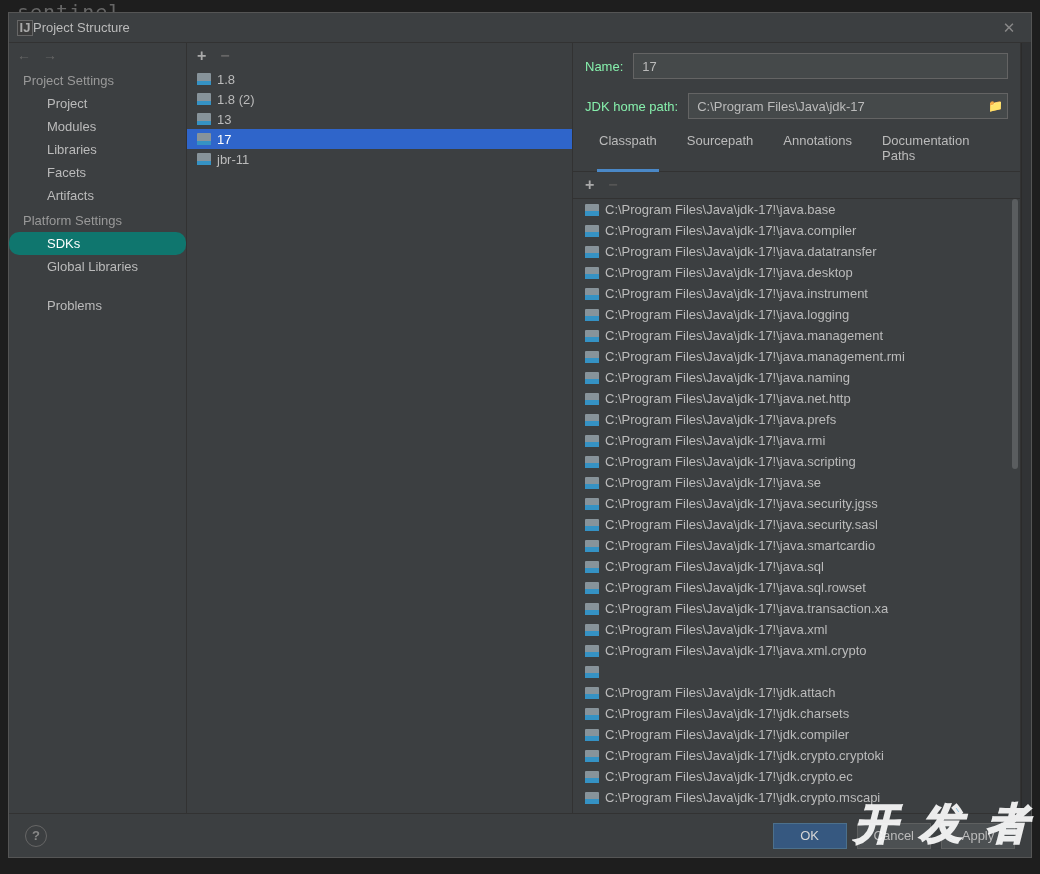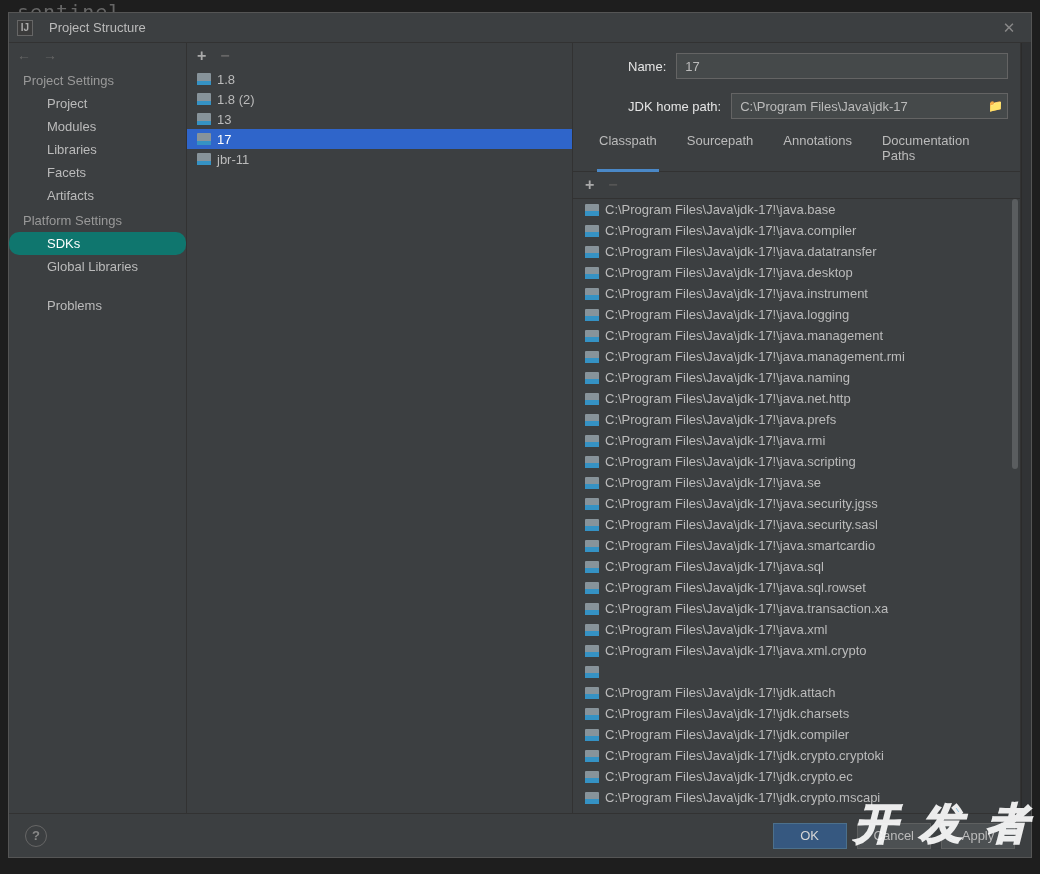--- a/index.html
+++ b/index.html
@@ -28,23 +28,23 @@
       height: 30px;
       display: flex;
       align-items: center;
       padding: 0 8px;
       border-bottom: 1px solid #323232;
     }
     .app-icon {
       width: 16px; height: 16px;
       background: #3b3b3b;
       border: 1px solid #666;
-      margin-right: 16px;
+      margin-right: 0;
       display:flex;align-items:center;justify-content:center;
-      font-size:10px;font-weight:bold;color:#aaa;
+      font-size:13px;font-weight:bold;color:#aaa;
     }
     .title { color: #bbb; flex: 1; }
     .close-btn {
       width: 28px; height: 28px;
       display: flex; align-items: center; justify-content: center;
       color: #888; cursor: pointer; font-size: 15px;
     }
 
     .dialog-body {
       flex: 1;
@@ -133,21 +133,21 @@
       display: flex;
       flex-direction: column;
       min-width: 0;
       border-right:1px solid #323232;
     }
     .form-row {
       display: flex; align-items: center;
       padding: 10px 12px 0 12px;
       gap: 10px;
     }
-    .form-label { color: #e5e5e5; white-space:nowrap;margin-left:43px;}
+    .form-label { color: #86efac; white-space:nowrap;}
     .form-input {
       flex: 1;
       background: #45494a;
       border: 1px solid #646464;
       color: #bbb;
       height: 26px;
       padding: 2px 8px;
       font-family: inherit; font-size: 13px;
     }
     .path-row { padding-top:14px; padding-bottom:8px;}

